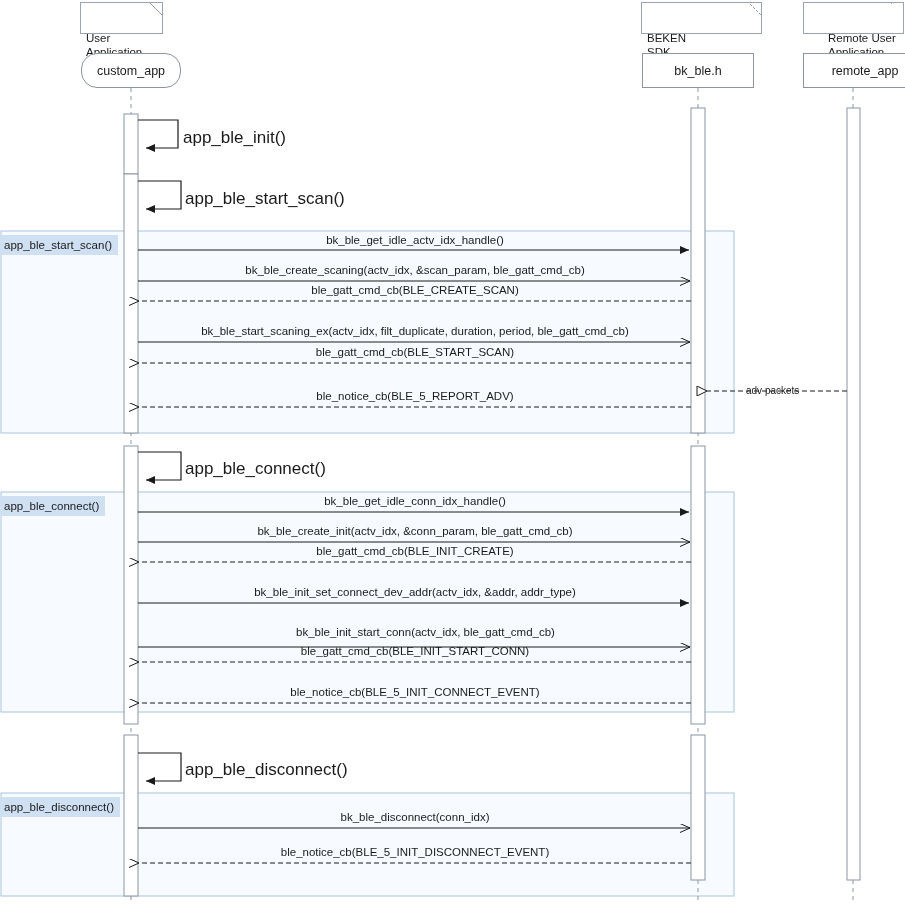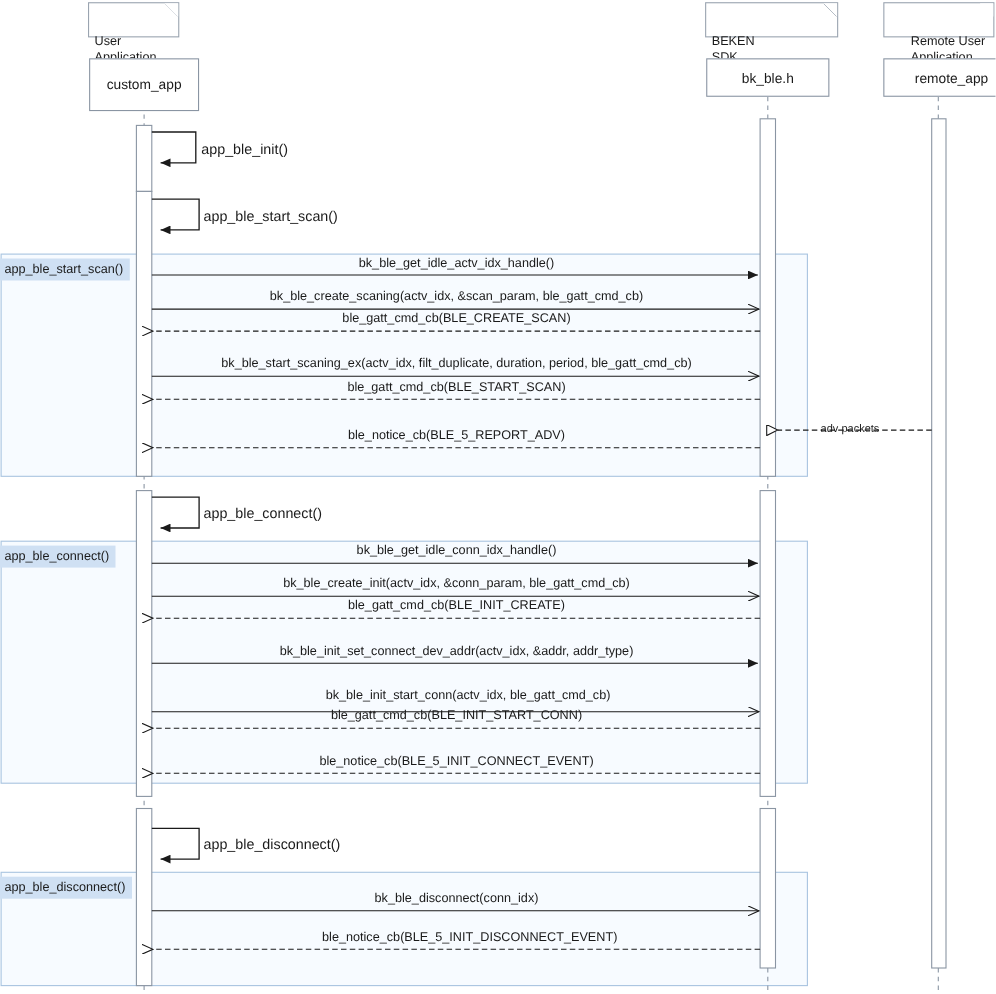--- a/index.html
+++ b/index.html
@@ -48,21 +48,21 @@
   }
   .msg-label{
     position:absolute;
     font-size:11.5px;
     color:#1a1a1a;
     white-space:nowrap;
     background:transparent;
   }
   .msg-label.center{transform:translateX(-50%);}
   .self-label{
-    position:absolute;font-size:13px;color:#1a1a1a;white-space:nowrap;
+    position:absolute;font-size:17px;color:#1a1a1a;white-space:nowrap;
   }
   .tiny-label{
     position:absolute;font-size:10px;color:#1a1a1a;white-space:nowrap;
   }
 </style>
 </head>
 <body>
 
 <svg id="seq" xmlns="http://www.w3.org/2000/svg">
   <defs>
@@ -156,21 +156,21 @@
   <span class="fold"></span>
   <span>BEKEN
 SDK</span>
 </div>
 <div class="note-box" style="left:803px;top:2px;width:101px;height:32px;padding-left:24px;">
   <span class="fold"></span>
   <span>Remote User
 Application</span>
 </div>
 
-<div class="actor-box" style="left:81px;top:53px;width:100px;height:48px;">
+<div class="actor-box" style="left:81px;top:53px;width:100px;height:35px;border-radius:16px;">
   <span>custom_app</span>
 </div>
 <div class="actor-box" style="left:642px;top:53px;width:112px;height:35px;">
   <span>bk_ble.h</span>
 </div>
 <div class="actor-box" style="left:803px;top:53px;width:124px;height:35px;">
   <span>remote_app</span>
 </div>
 
 <div class="frag-label" style="left:0px;top:235px;">
@@ -236,15 +236,15 @@
 <div class="msg-label center" style="left:415px;top:645px;">
   <span>ble_gatt_cmd_cb(BLE_INIT_START_CONN)</span>
 </div>
 <div class="msg-label center" style="left:415px;top:686px;">
   <span>ble_notice_cb(BLE_5_INIT_CONNECT_EVENT)</span>
 </div>
 
 <div class="msg-label center" style="left:415px;top:811px;">
   <span>bk_ble_disconnect(conn_idx)</span>
 </div>
-<div class="msg-label center" style="left:415px;top:846px;margin-left:12px;">
+<div class="msg-label center" style="left:415px;top:846px;">
   <span>ble_notice_cb(BLE_5_INIT_DISCONNECT_EVENT)</span>
 </div>
 
 </body></html>

